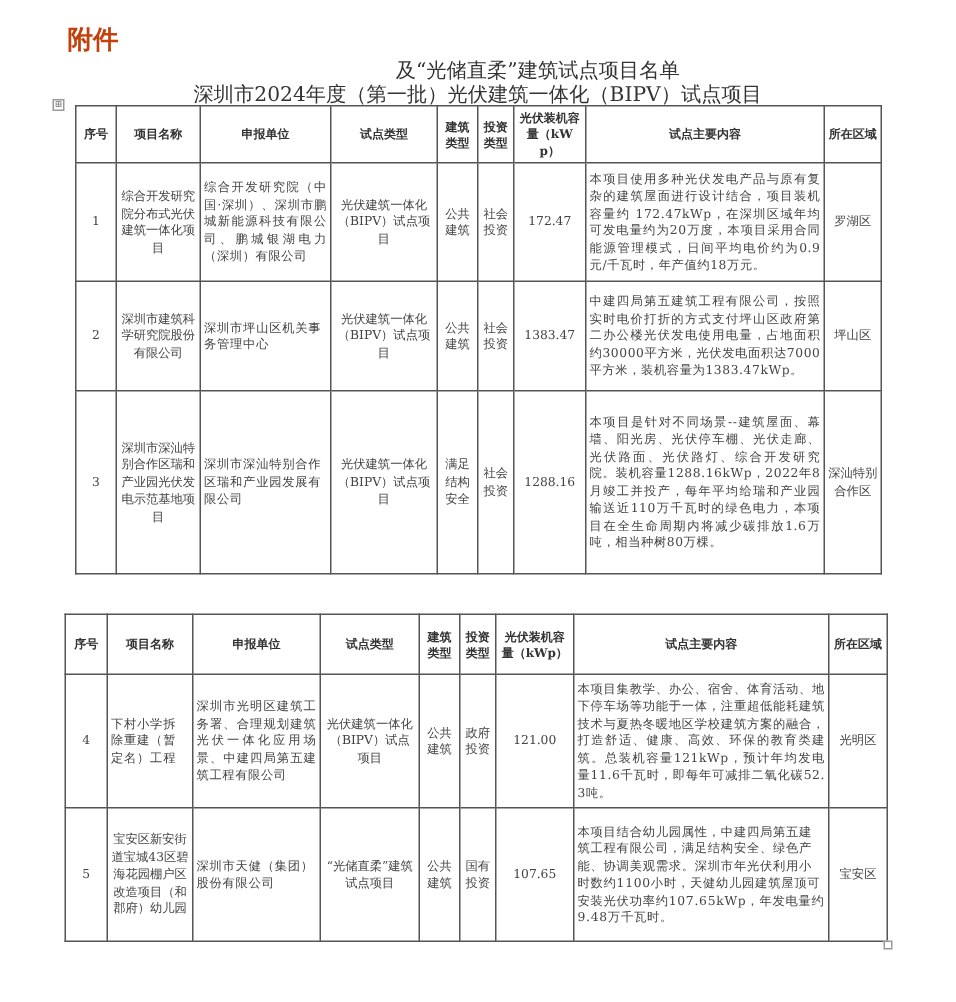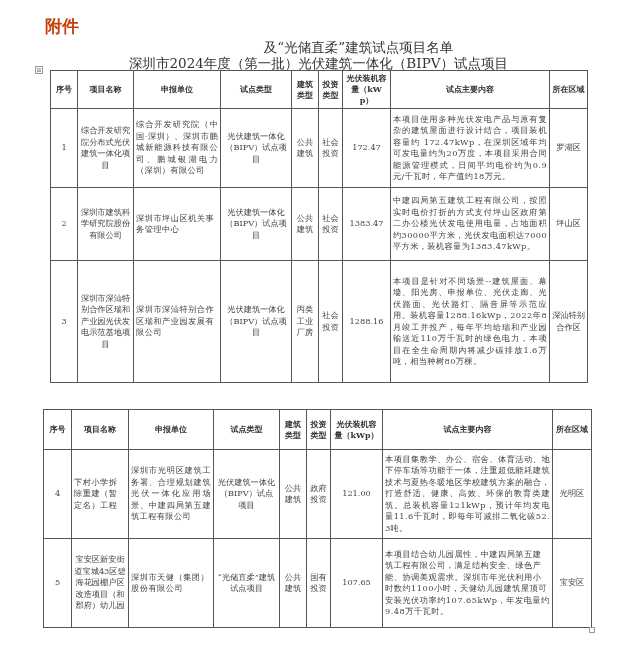--- a/index.html
+++ b/index.html
@@ -73,24 +73,24 @@
     <td>社会投资</td>
     <td>1383.47</td>
     <td class="just">中建四局第五建筑工程有限公司，按照实时电价打折的方式支付坪山区政府第二办公楼光伏发电使用电量，占地面积约30000平方米，光伏发电面积达7000平方米，装机容量为1383.47kWp。</td>
     <td>坪山区</td>
   </tr>
   <tr style="height:122px">
     <td>3</td>
     <td>深圳市深汕特别合作区瑞和产业园光伏发电示范基地项目</td>
     <td class="left">深圳市深汕特别合作区瑞和产业园发展有限公司</td>
     <td>光伏建筑一体化（BIPV）试点项目</td>
-    <td>丙类工业厂房</td>
+    <td>满足结构安全</td>
     <td>社会投资</td>
     <td>1288.16</td>
-    <td class="just">本项目是针对不同场景--建筑屋面、幕墙、阳光房、申报单位、光伏走廊、光伏路面、光伏路灯、隔音屏等示范应用。装机容量1288.16kWp，2022年8月竣工并投产，每年平均给瑞和产业园输送近110万千瓦时的绿色电力，本项目在全生命周期内将减少碳排放1.6万吨，相当种树80万棵。</td>
+    <td class="just">本项目是针对不同场景--建筑屋面、幕墙、阳光房、光伏停车棚、光伏走廊、光伏路面、光伏路灯、综合开发研究院。装机容量1288.16kWp，2022年8月竣工并投产，每年平均给瑞和产业园输送近110万千瓦时的绿色电力，本项目在全生命周期内将减少碳排放1.6万吨，相当种树80万棵。</td>
     <td>深汕特别合作区</td>
   </tr>
 </tbody>
   </table>
 
 <table id="t2">
   <colgroup>
     <col style="width:28px">
       <col style="width:57px">
       <col style="width:85px">

